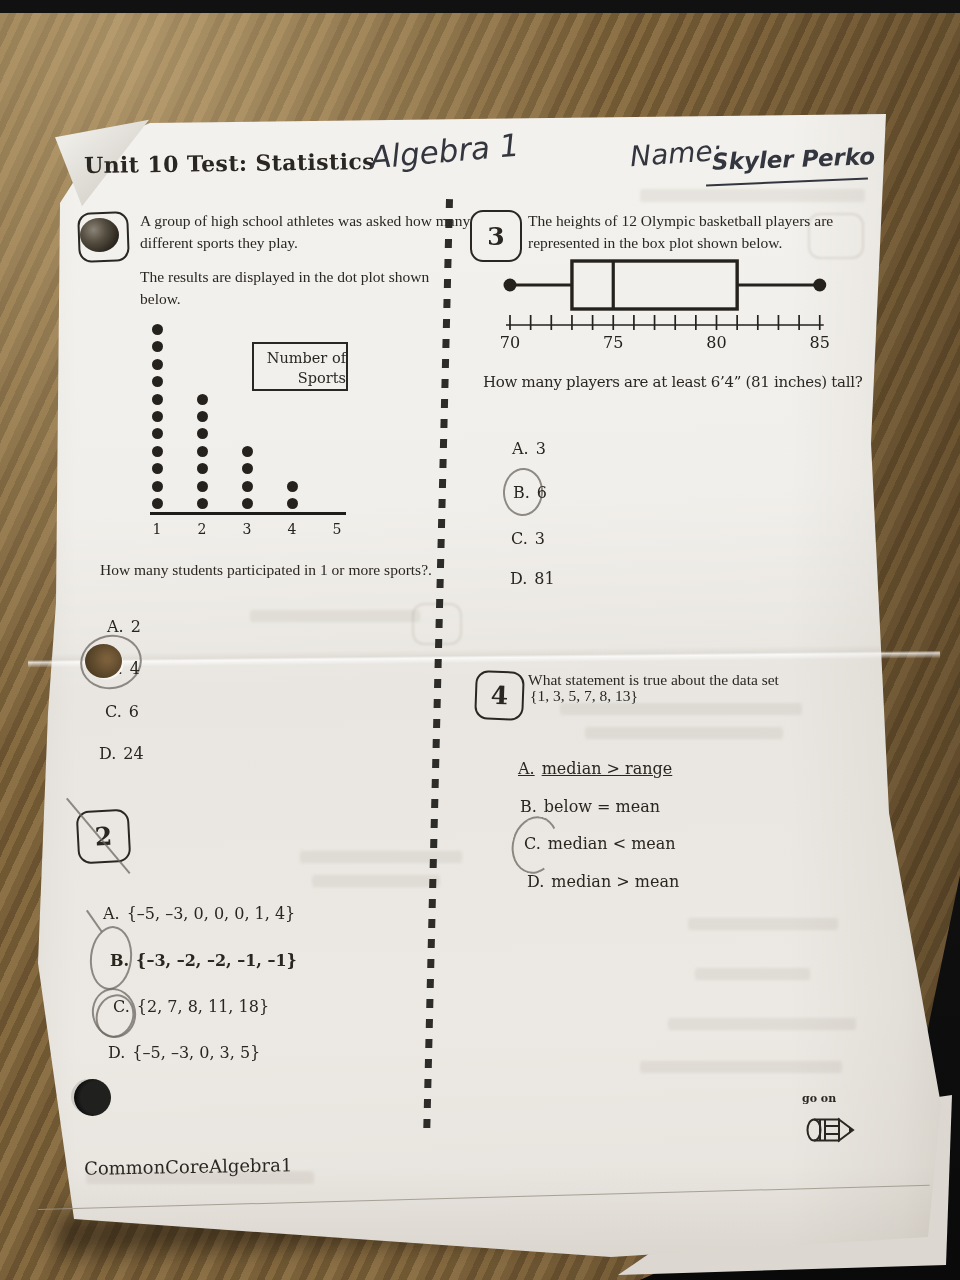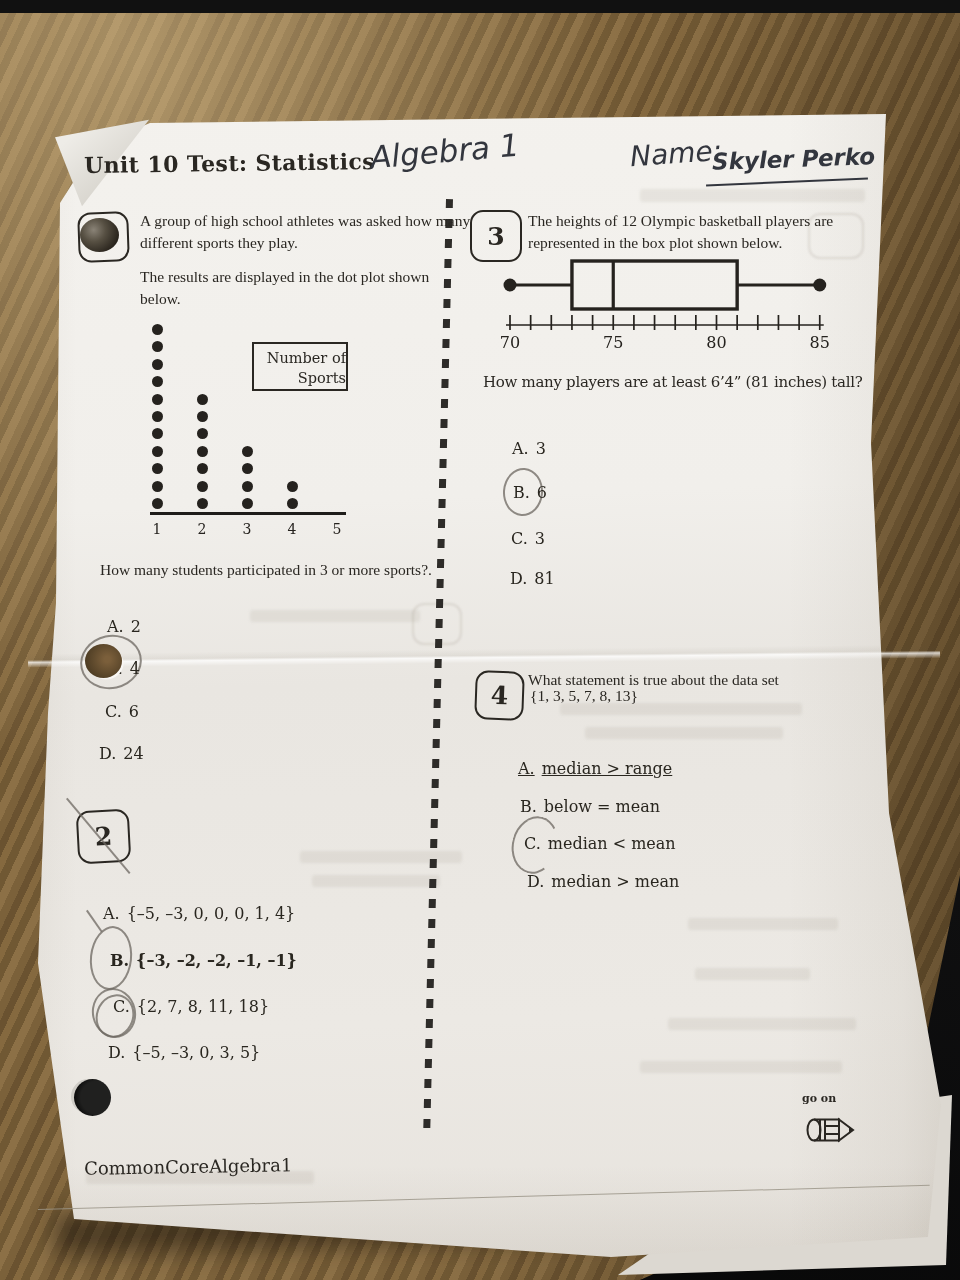--- a/index.html
+++ b/index.html
@@ -140,21 +140,21 @@
       <div class="dotcol" style="left: 138.5px;">
         <span class="dot"></span>
         <span class="dot"></span>
       </div>
       <span class="dp-lab" style="left: 136px;">4</span>
       <div class="dotcol" style="left: 183.5px;"></div>
       <span class="dp-lab" style="left: 181px;">5</span>
     </div>
   <div class="abs print label-box" style="left:252px;top:329px;width:92px;height:40px;">Number of Sports</div>
 
-  <div class="abs print prompt" style="left:100px;top:546px;width:350px;">How many students participated in 3 or more sports?.</div>
+  <div class="abs print prompt" style="left:100px;top:546px;width:350px;">How many students participated in 1 or more sports?.</div>
 
   <div class="opt" style="left:107px;top:604px;"><span class="lb">A.</span><span>2</span></div>
   <div class="pmark" style="left:80px;top:622px;width:58px;height:50px;transform:rotate(-12deg);"></div>
   <div class="opt" style="left:106px;top:646px;"><span class="lb">B.</span><span>4</span></div>
   <div class="opt" style="left:105px;top:689px;"><span class="lb">C.</span><span>6</span></div>
   <div class="opt" style="left:99px;top:731px;"><span class="lb">D.</span><span>24</span></div>
 
   <div class="abs badge" style="left:77px;top:797px;width:49px;height:49px;transform:rotate(-3deg);">
     <span>2</span>
   </div>

